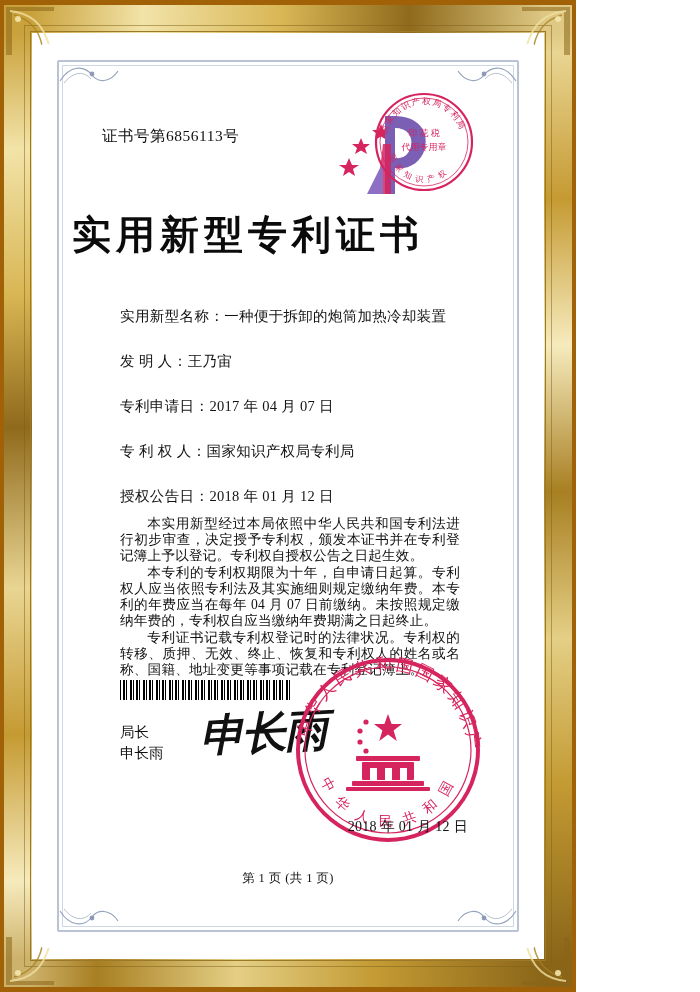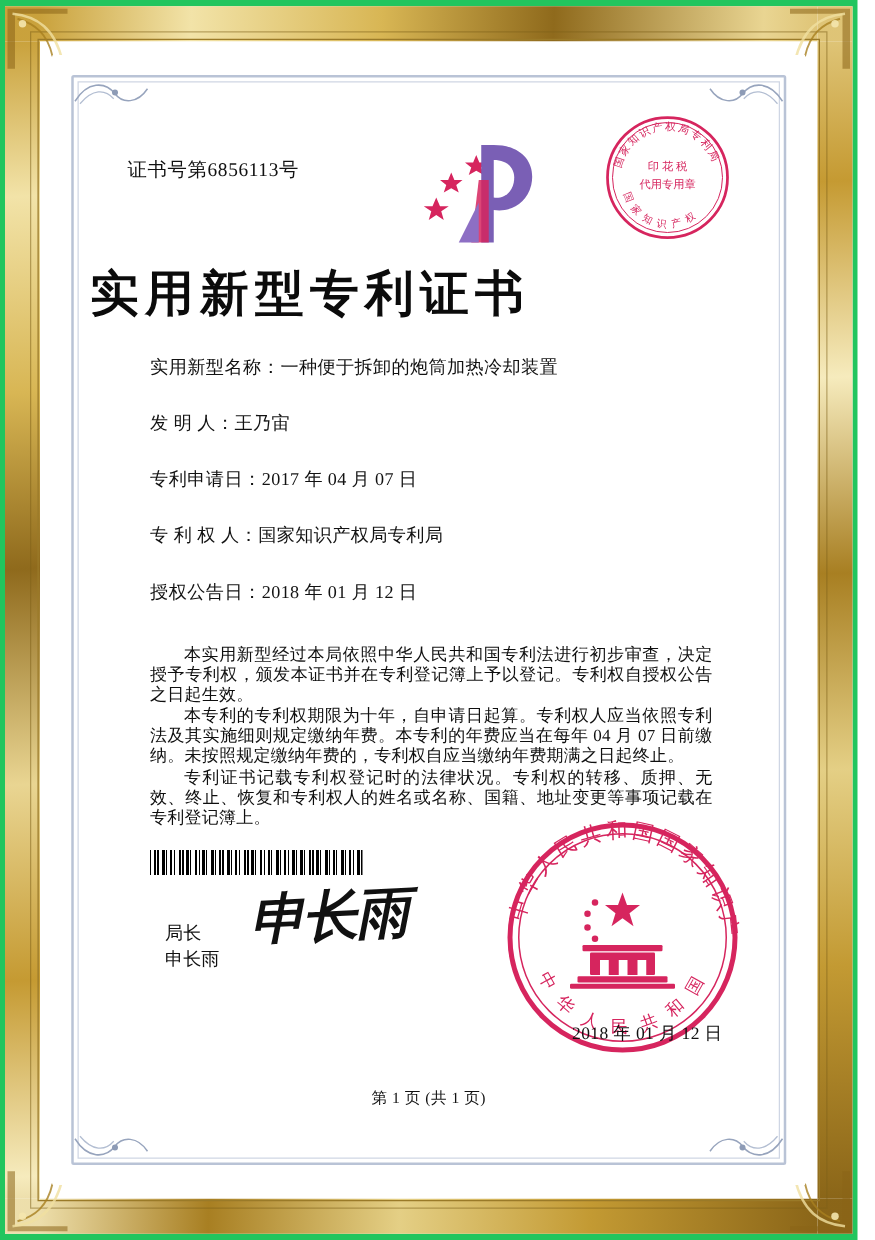--- a/index.html
+++ b/index.html
@@ -10,24 +10,24 @@
   body {
     width: 700px;
     height: 992px;
     font-family: "Liberation Serif", serif;
     overflow: hidden;
   }
 
   
   .page {
     position: relative;
-    width: 686px;
+    width: 576px;
     height: 992px;
     box-sizing: border-box;
-    background: #22c55e;
+    background: #a16207;
   }
   .gold-frame {
     position: absolute;
     left: 4px; top: 5px; right: 4px; bottom: 5px;
     box-sizing: border-box;
     border: 28px solid transparent;
     border-image: linear-gradient(135deg,
         #c9a13b 0%, #f2e3a8 8%, #d8b654 18%, #8f6a1c 27%,
         #e9d592 38%, #c59a32 48%, #f6ebbd 58%, #a87f22 68%,
         #e4cf85 78%, #c39a33 88%, #8a6518 100%) 1;
@@ -133,21 +133,21 @@
     letter-spacing: 5px;
     color: #0b0b0b;
     font-family: "Liberation Serif", serif;
   }
 
   
   .fields {
     position: absolute;
     left: 48px;
     right: 40px;
-    top: 210px;
+    top: 232px;
   }
   .field {
     display: block;
     font-size: 14.5px;
     color: #121212;
     margin-bottom: 27.5px;
     white-space: nowrap;
     line-height: 1.2;
   }
   .field .lbl { letter-spacing: .4px; }
@@ -182,26 +182,25 @@
       #000 0px, #000 1px, #fff 1px, #fff 3px,
       #000 3px, #000 5px, #fff 5px, #fff 6px,
       #000 6px, #000 7px, #fff 7px, #fff 10px,
       #000 10px, #000 12px, #fff 12px, #fff 13px
     );
   }
 
   
   .sig-block {
     position: absolute;
-    left: 60px;
+    left: 48px;
     top: 646px;
     font-size: 14.5px;
     color: #111;
     line-height: 21px;
-    margin-top: 15px;
   }
   .sig-script {
     position: absolute;
     left: 128px;
     top: 628px;
     font-size: 44px;
     font-family: "Liberation Serif", serif;
     font-style: italic;
     font-weight: bold;
     color: #111;

